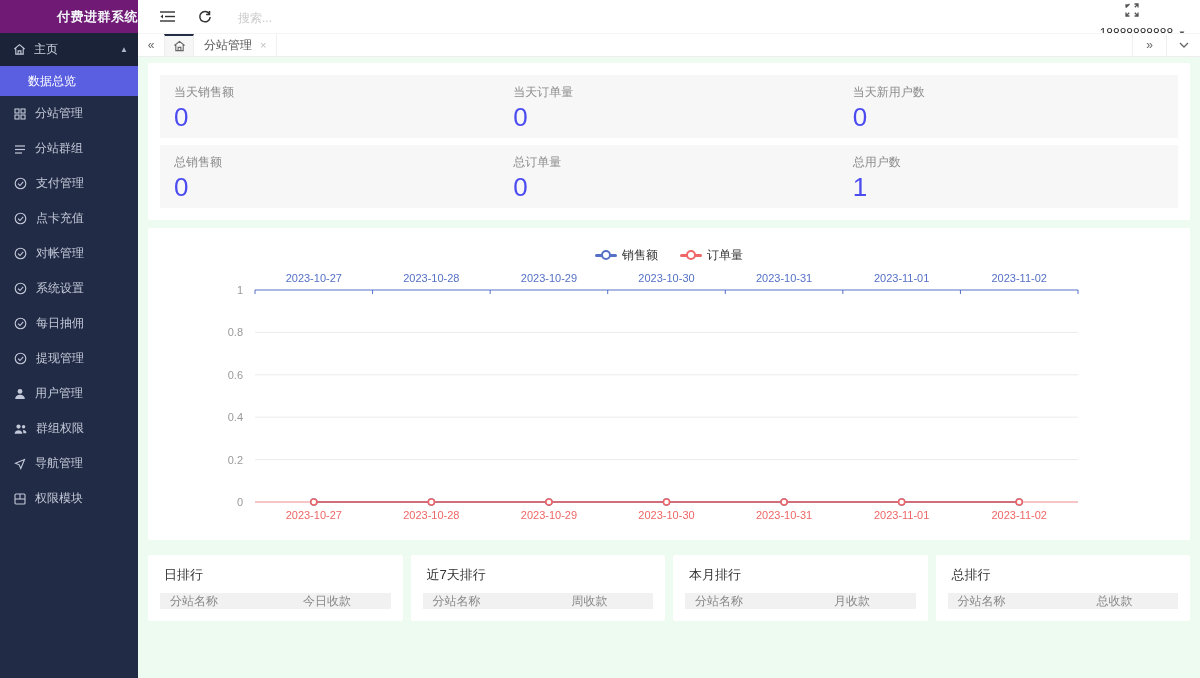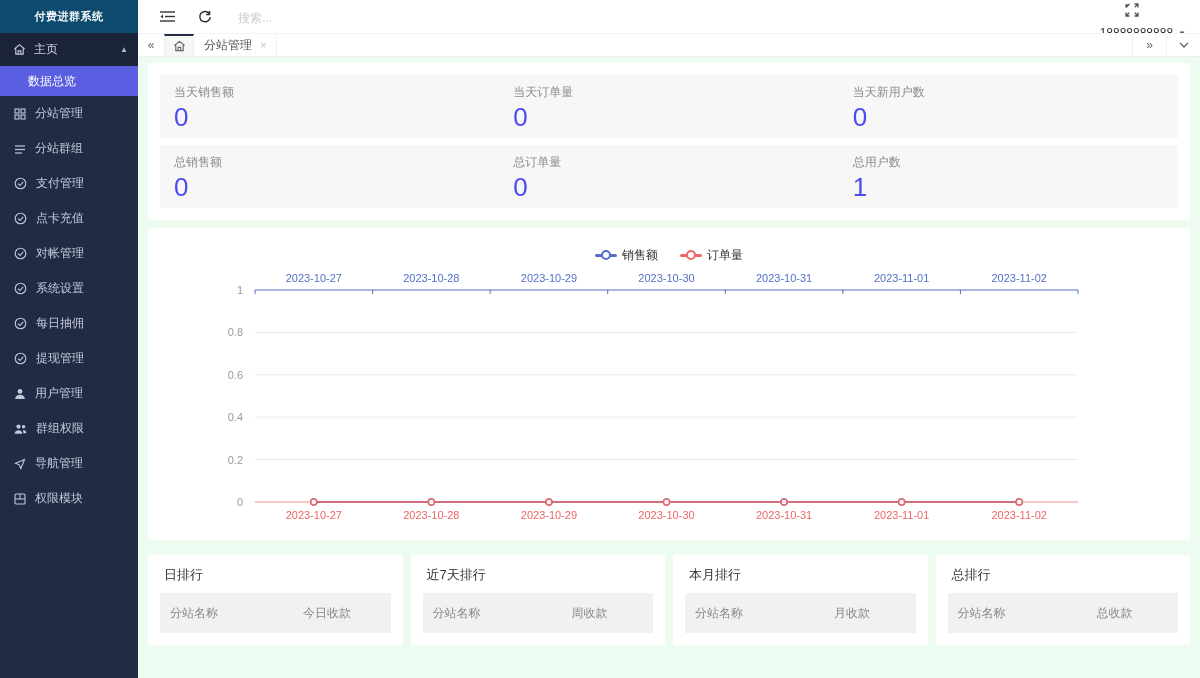--- a/index.html
+++ b/index.html
@@ -3,22 +3,22 @@
 <meta charset="utf-8">
 <style>
   * { margin:0; padding:0; box-sizing:border-box; }
   html,body { width:1200px; height:678px; overflow:hidden;
     font-family:"Liberation Sans","DejaVu Sans",sans-serif; }
   body { display:flex; background:#eefbf0; }
 
   
   .sidebar { width:138px; height:678px; background:#212b45; flex:0 0 138px;
     color:#cfd4e2; font-size:12px; }
-  .logo { height:33px; line-height:33px; text-align:center; color:#f2f4f8;
-    font-size:11px; font-weight:bold; background:#0c4a6e; letter-spacing:.5px; }
+  .logo { height:33px; line-height:33px; text-align:right; color:#f2f4f8;
+    font-size:13px; font-weight:bold; background:#701a75; letter-spacing:.5px; }
   .nav-home { height:33px; display:flex; align-items:center; padding:0 10px 0 13px;
     background:#1a2337; cursor:pointer; }
   .nav-home .txt { margin-left:8px; flex:1; }
   .nav-home .caret { font-size:8px; color:#aeb6c8; }
   .nav-sub-active { height:30px; line-height:30px; background:#5a5ee0; color:#fff;
     padding-left:28px; cursor:pointer; }
   .nav-item { height:35px; display:flex; align-items:center; padding-left:14px;
     cursor:pointer; color:#c3c9d9; }
   .nav-item .txt { margin-left:9px; }
   .nav-item svg, .nav-home svg { flex:0 0 auto; }
@@ -71,21 +71,21 @@
   .legend-marker { position:relative; width:22px; height:3px; border-radius:2px;
     margin-right:5px; }
   .legend-marker::after { content:""; position:absolute; left:6px; top:-3.5px;
     width:6px; height:6px; border-radius:50%; background:#fff;
     border:2px solid; border-color:inherit; }
 
   
   .rankings { display:flex; gap:8px; margin-top:15px; }
   .rank-card { flex:1; background:#fff; border-radius:2px; padding-bottom:12px; }
   .rank-title { font-size:13px; color:#333; padding:11px 16px 9px 16px; }
-  .rank-head { margin:0 12px; background:#f1f1f1; height:40px; display:flex;
+  .rank-head { margin:0 12px; background:#f1f1f1; height:16px; display:flex;
     align-items:center; font-size:12px; color:#888; }
   .rank-col-name { width:45%; padding-left:10px; }
   .rank-col-val { width:55%; text-align:center; }
 
   svg { display:block; }
 </style>
 </head>
 <body>
 
 <aside class="sidebar">

